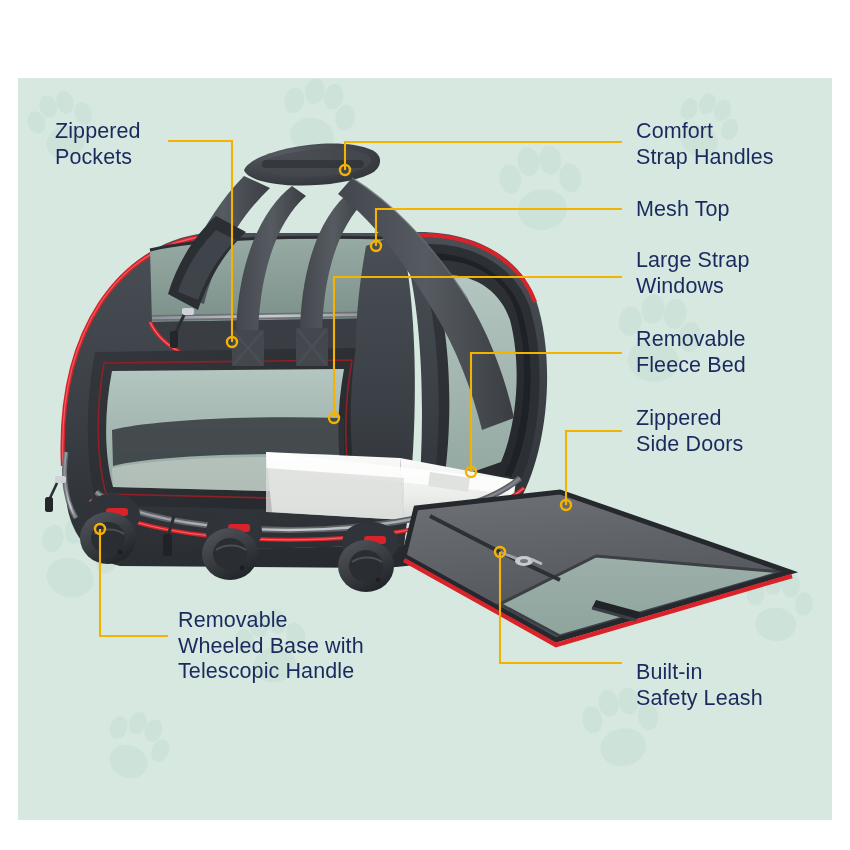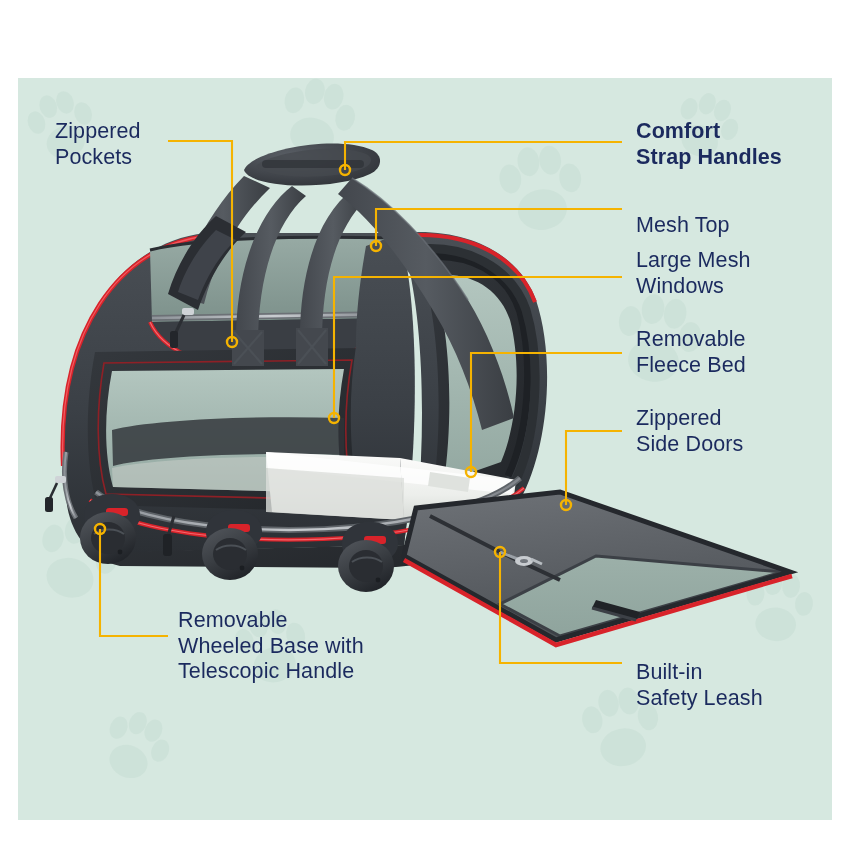--- a/index.html
+++ b/index.html
@@ -340,24 +340,24 @@
         <circle cx="500" cy="552" r="5" fill="none" stroke="#f5b301" stroke-width="2.4"></circle>
       </g>
       <g>
         <path d="M168 636 L100 636 L100 636 L100 529" fill="none" stroke="#f5b301" stroke-width="2.1"></path>
         <circle cx="100" cy="529" r="5" fill="none" stroke="#f5b301" stroke-width="2.4"></circle>
       </g>
     </svg>
 
   <div class="lbl" style="left:55px;top:119px;">Zippered
 Pockets</div>
-  <div class="lbl" style="left:636px;top:119px;font-weight:bold;">Comfort
+  <div class="lbl" style="left:636px;top:119px;">Comfort
 Strap Handles</div>
-  <div class="lbl" style="left:636px;top:197px;margin-top:16px;">Mesh Top</div>
-  <div class="lbl" style="left:636px;top:248px;">Large Mesh
+  <div class="lbl" style="left:636px;top:197px;">Mesh Top</div>
+  <div class="lbl" style="left:636px;top:248px;">Large Strap
 Windows</div>
   <div class="lbl" style="left:636px;top:327px;">Removable
 Fleece Bed</div>
   <div class="lbl" style="left:636px;top:406px;">Zippered
 Side Doors</div>
   <div class="lbl" style="left:636px;top:650px;margin-top:10px;">Built-in
 Safety Leash</div>
   <div class="lbl" style="left:178px;top:608px;">Removable
 Wheeled Base with
 Telescopic Handle</div>

